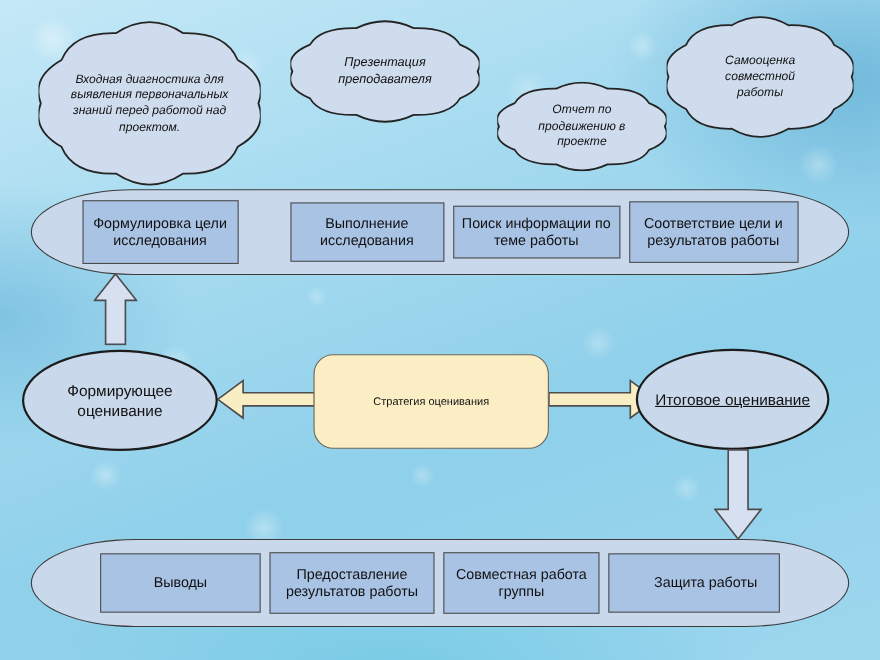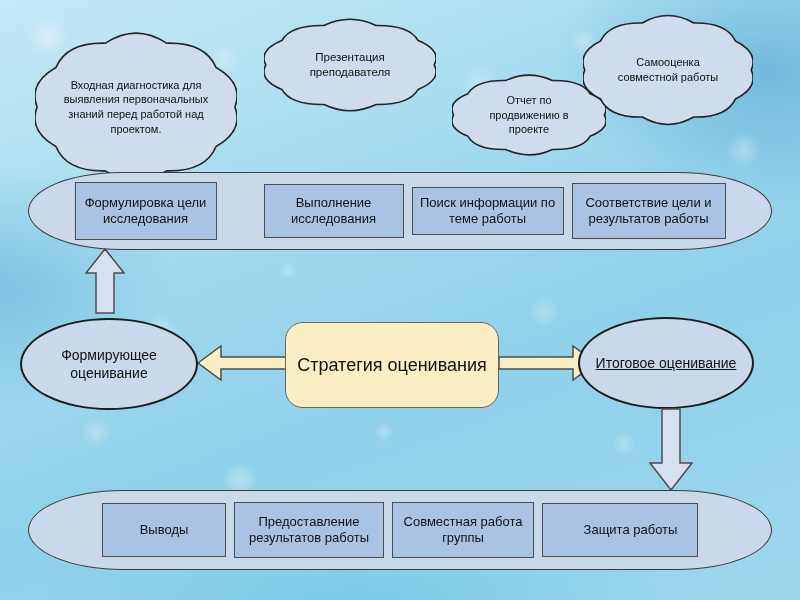--- a/index.html
+++ b/index.html
@@ -32,67 +32,67 @@
       radial-gradient(circle 22px at 62% 84%, rgba(255,255,255,.32), transparent 70%),
       radial-gradient(circle 18px at 78% 74%, rgba(255,255,255,.28), transparent 70%),
       radial-gradient(circle 24px at 92% 86%, rgba(255,255,255,.34), transparent 70%),
       radial-gradient(circle 18px at 40% 93%, rgba(255,255,255,.34), transparent 70%),
       radial-gradient(circle 16px at 8% 92%, rgba(255,255,255,.34), transparent 70%),
       radial-gradient(ellipse 300px 190px at 96% 12%, rgba(56,148,196,.45), transparent 72%),
       radial-gradient(ellipse 240px 170px at 0% 48%, rgba(66,158,204,.38), transparent 72%),
       radial-gradient(ellipse 420px 150px at 45% 102%, rgba(96,196,224,.55), transparent 78%),
       linear-gradient(160deg,#c4e8f6 0%, #a6dbf0 32%, #8fd0ea 62%, #9dd7ee 100%);
   }
-  .cloud{position:absolute;}
+  .cloud{position:absolute;font-style:italic;}
   .cloud svg{position:absolute; inset:0; width:100%; height:100%;}
   .cloud path{fill:var(--cloud_fill); stroke:var(--outline_dark); stroke-width:1.6;}
   .cloud-text{
     position:absolute; inset:0; display:flex; align-items:center; justify-content:center;
     text-align:center; font-size:11px; line-height:1.32; padding:14px 22px;
   }
-  .cloud1{left:35px; top:31px; width:202px; height:152px;}
+  .cloud1{left:35px; top:18px; width:202px; height:152px;}
   .cloud2{left:264px; top:18px; width:172px; height:94px;}
   .cloud2 .cloud-text{font-size:11.5px; padding:10px 30px;}
   .cloud3{left:452px; top:74px; width:154px; height:82px;}
   .cloud3 .cloud-text{padding:8px 26px;}
-  .cloud4{left:583px; top:14px; width:170px; height:112px;}
+  .cloud4{left:606px; top:14px; width:170px; height:112px;}
   .cloud4 .cloud-text{padding:10px 32px;}
   .band{
     position:absolute; left:28px; width:744px;
     background:var(--band_fill); border:1.6px solid #3c3c3c; border-radius:95px / 40px;
     display:flex; align-items:center; justify-content:center; gap:8px; box-sizing:border-box;
   }
   .band-top{top:172px; height:78px;}
   .band-bottom{top:490px; height:80px;}
   .box{
     display:flex; align-items:center; justify-content:center; text-align:center;
     background:var(--box_fill); border:1px solid var(--outline_mid);
     font-size:13px; line-height:1.25; padding:2px 4px; box-sizing:border-box;
   }
   .band-top .box:nth-child(1){width:142px; height:58px;}
   .band-top .box:nth-child(2){width:140px; height:54px;margin-left:39px;}
   .band-top .box:nth-child(3){width:152px; height:48px;}
   .band-top .box:nth-child(4){width:154px; height:56px;}
-  .band-bottom .box:nth-child(1){width:124px; height:54px;}
+  .band-bottom .box:nth-child(1){width:146px; height:54px;}
   .band-bottom .box:nth-child(2){width:150px; height:56px;}
   .band-bottom .box:nth-child(3){width:142px; height:56px;}
   .band-bottom .box:nth-child(4){width:156px; height:54px;padding-left:25px;}
   .oval{
     position:absolute; border-radius:50%;
     background:var(--band_fill); border:2px solid #1c1c1c;
     display:flex; align-items:center; justify-content:center; text-align:center;
     font-size:14px; line-height:1.3; box-sizing:border-box;
   }
   .oval-left{left:20px; top:318px; width:178px; height:92px;}
   .oval-right{left:578px; top:317px; width:176px; height:92px;text-decoration:underline;}
   .center-box{
     position:absolute; left:285px; top:322px; width:214px; height:86px;
     background:var(--center_fill); border:1.6px solid #6b675a; border-radius:18px;
     display:flex; align-items:center; justify-content:center; text-align:center;
-    font-size:18px; box-sizing:border-box;
+    font-size:10px; box-sizing:border-box;
   }
   .arrow{position:absolute;}
   .arrow polygon{stroke:var(--outline_mid); stroke-width:1.5;}
   .arrow-blue polygon{fill:var(--arrow_blue);}
   .arrow-yellow polygon{fill:var(--arrow_yellow);}
   .arrow-up{left:85px; top:248px; width:40px; height:66px;}
   .arrow-down{left:649px; top:408px; width:44px; height:84px; z-index:3;}
   .arrow-left{left:197px; top:344px; width:90px; height:38px;}
   .arrow-right{left:498px; top:344px; width:99px; height:38px;}
 </style>

